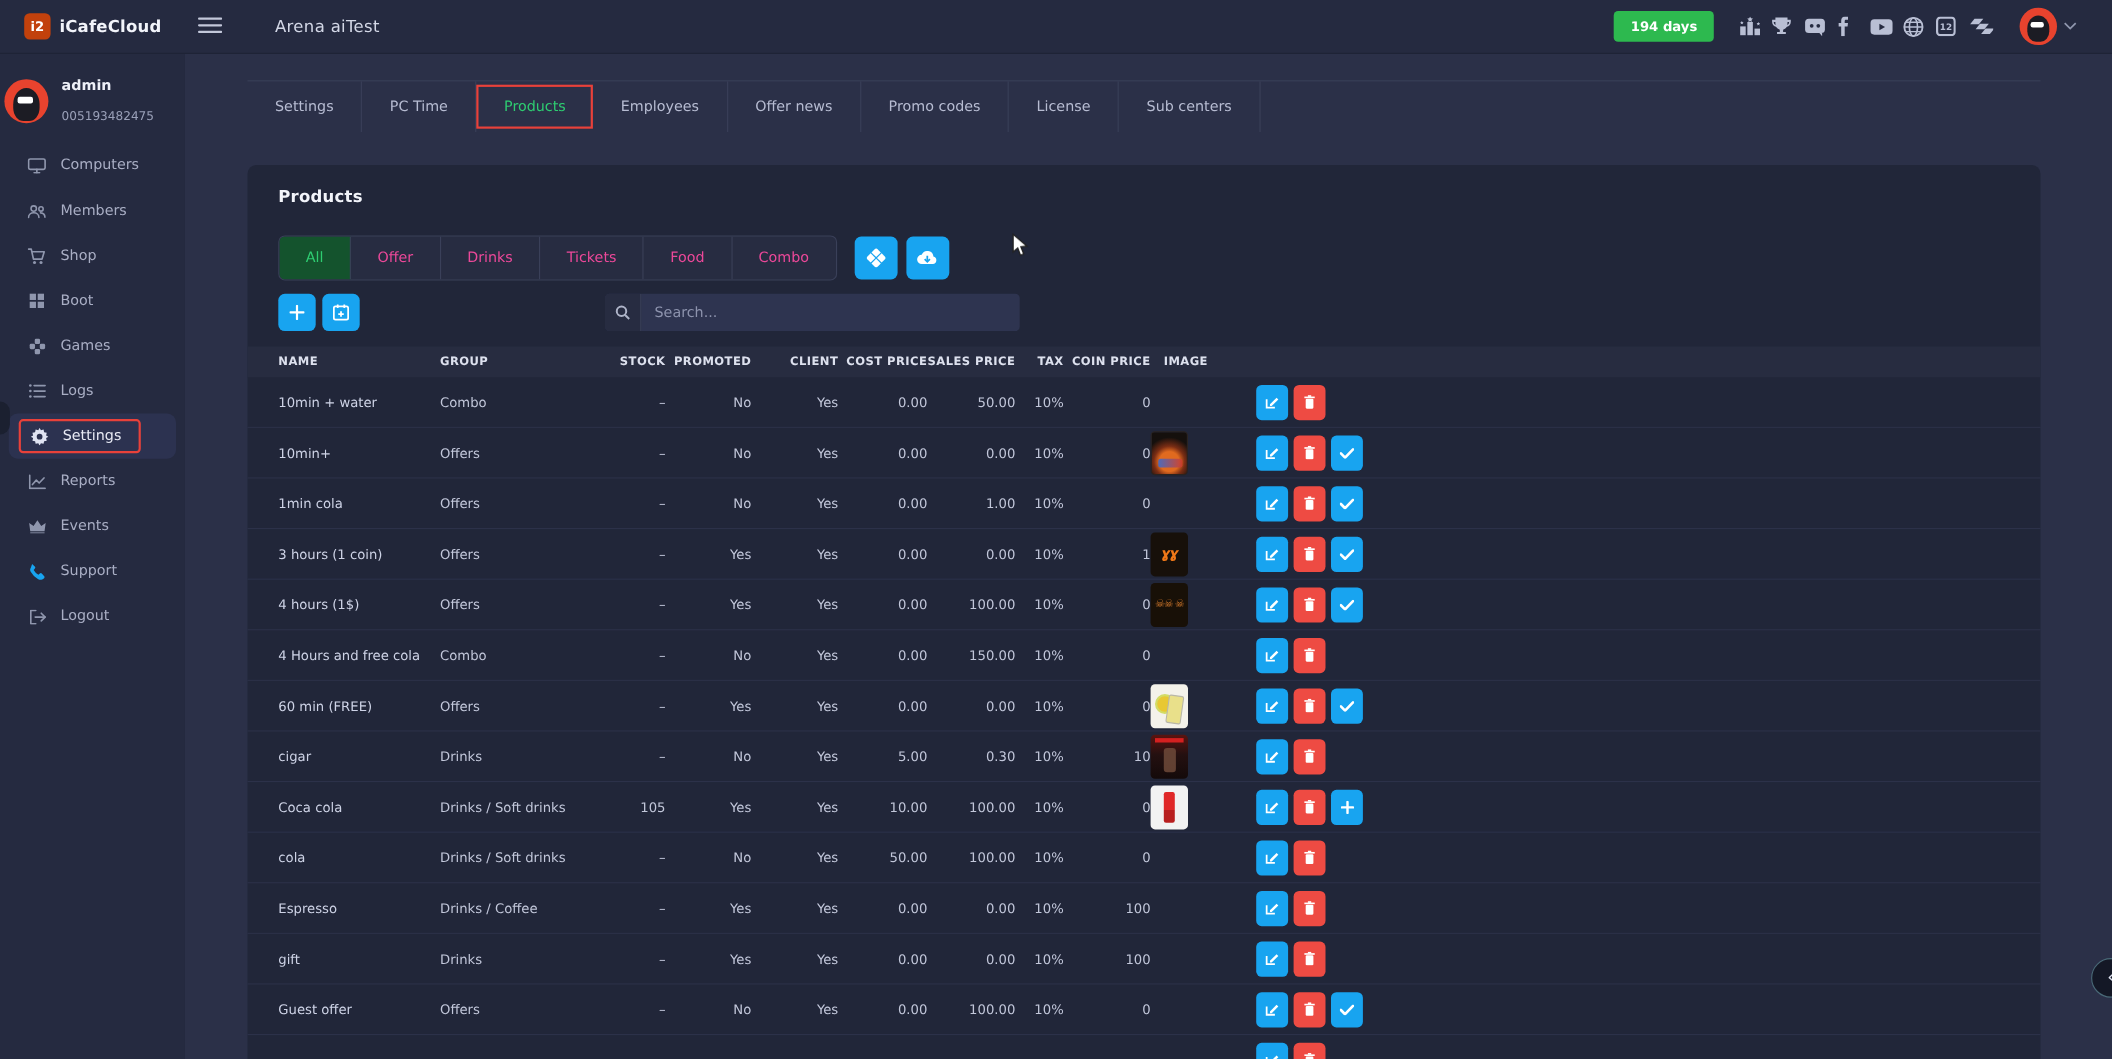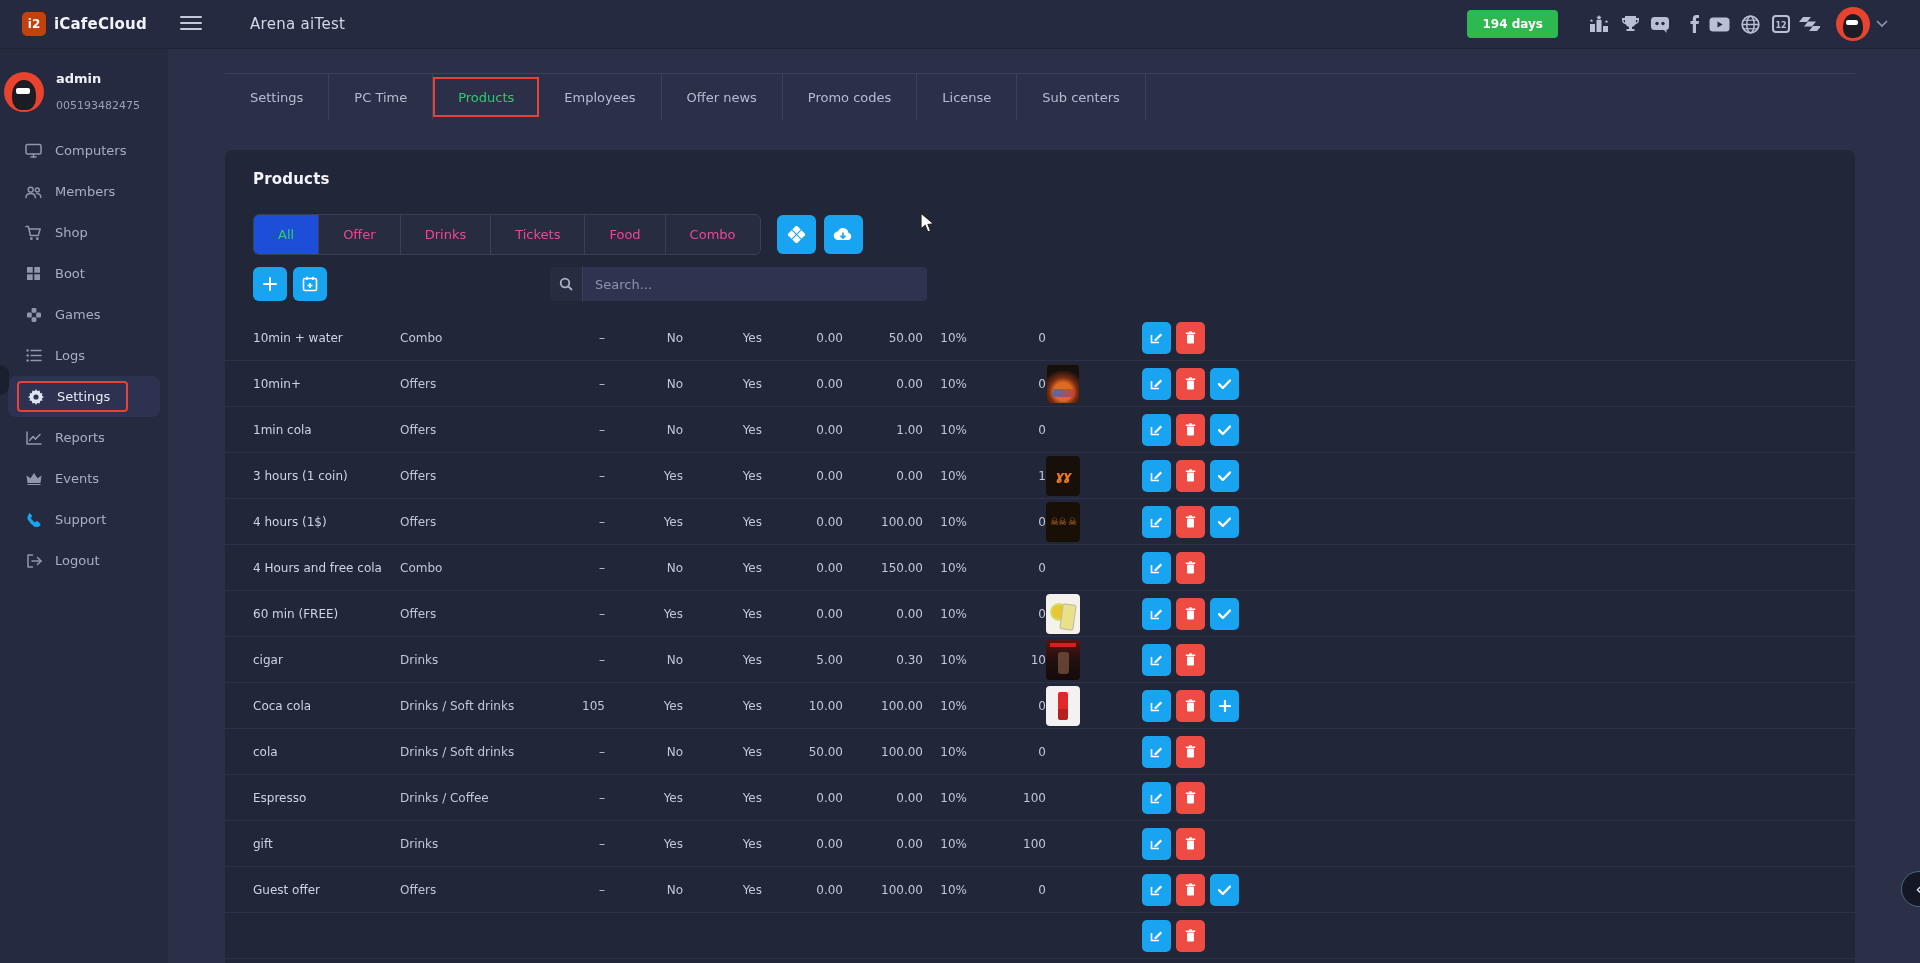--- a/index.html
+++ b/index.html
@@ -21,21 +21,21 @@
     color:#fff; font-weight:bold; font-size:12px;
   }
   .brand-name { color:#f2f4fa; font-weight:bold; font-size:15px; letter-spacing:.2px; }
   .hamburger { margin-left:12px; width:26px; cursor:pointer; color:#c3c8da; }
   .page-title { margin-left:44px; color:#d3d7e6; font-size:15px; letter-spacing:.3px; }
   .topbar-right { margin-left:auto; display:flex; align-items:center; gap:0; padding-right:32px; }
   .days-badge {
     background:#2db94f; color:#fff; font-size:12px; font-weight:bold;
     border-radius:4px; padding:7px 15px; margin-right:22px; cursor:pointer;
   }
-  .tb-icon { width:30px; height:22px; display:flex; align-items:center; justify-content:flex-end;
+  .tb-icon { width:30px; height:22px; display:flex; align-items:center; justify-content:flex-start;
     color:#b9bfd4; cursor:pointer; }
   .tb-avatar {
     width:34px; height:34px; border-radius:50%; background:#e8432e; margin-left:16px;
     position:relative; overflow:hidden; cursor:pointer; flex:none;
   }
   .tb-avatar::before { content:""; position:absolute; left:7px; top:7px; width:20px; height:24px;
     background:#1c1c24; border-radius:50% 50% 40% 40%; }
   .tb-avatar::after { content:""; position:absolute; left:10px; top:13px; width:12px; height:5px;
     background:#fff; border-radius:2px; }
   .tb-caret { color:#8f96ad; margin-left:6px; cursor:pointer; }
@@ -87,21 +87,21 @@
   .filter-row { display:flex; align-items:center; margin:26px 0 0 28px; }
   .cat-group {
     display:inline-flex; border:1px solid #3a4059; border-radius:6px; overflow:hidden;
     background:#272c41; height:41px;
   }
   .cat {
     display:flex; align-items:center; padding:0 24px; color:#ec4899; font-size:13px;
     border-right:1px solid #3a4059; cursor:pointer;
   }
   .cat:last-child { border-right:none; }
-  .cat.active { background:#1d4ed8; color:#2ecc71; }
+  .cat.active { background:#14532d; color:#2ecc71; }
   .tool-btn {
     width:39px; height:39px; border-radius:6px; background:#18a4f0; border:none;
     display:flex; align-items:center; justify-content:center; color:#fff; cursor:pointer;
   }
   .tool-btn.first { margin-left:16px; }
   .tool-btn + .tool-btn { margin-left:8px; }
   .toolbar { display:flex; align-items:center; margin:12px 0 0 28px; position:relative; }
   .add-btn {
     width:34px; height:34px; border-radius:6px; background:#18a4f0; border:none;
     display:flex; align-items:center; justify-content:center; color:#fff; cursor:pointer; font-size:17px;
@@ -471,20 +471,34 @@
           <svg width="14" height="14" viewBox="0 0 14 14">
               <circle cx="6" cy="6" r="4.3" fill="none" stroke="currentColor" stroke-width="1.8"></circle>
               <line x1="9.3" y1="9.3" x2="13" y2="13" stroke="currentColor" stroke-width="1.8"></line>
             </svg>
         </span>
         <input type="text" placeholder="Search..." style="">
       </div>
     </div>
 
     <div class="ptable">
+      <div class="thead" id="thead">
+          <span class="al">NAME</span>
+          <span class="al">GROUP</span>
+          <span class="ar">STOCK</span>
+          <span class="ar">PROMOTED</span>
+          <span class="ar">CLIENT</span>
+          <span class="ar">COST PRICE</span>
+          <span class="ar">SALES PRICE</span>
+          <span class="ar">TAX</span>
+          <span class="ar">COIN PRICE</span>
+          <span class="ac">IMAGE</span>
+          <span></span>
+          <span></span>
+        </div>
       <div id="tbody">
           <div class="trow">
             <span class="al cell-name">10min + water</span>
      <span class="al">Combo</span>
      <span class="ar">–</span>
      <span class="ar">No</span>
      <span class="ar">Yes</span>
      <span class="ar">0.00</span>
      <span class="ar">50.00</span>
      <span class="ar">10%</span>

